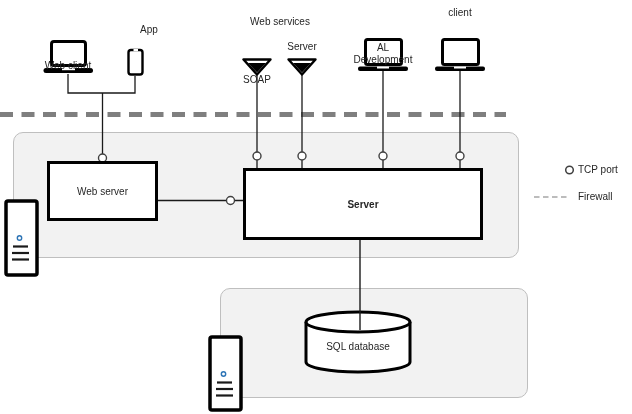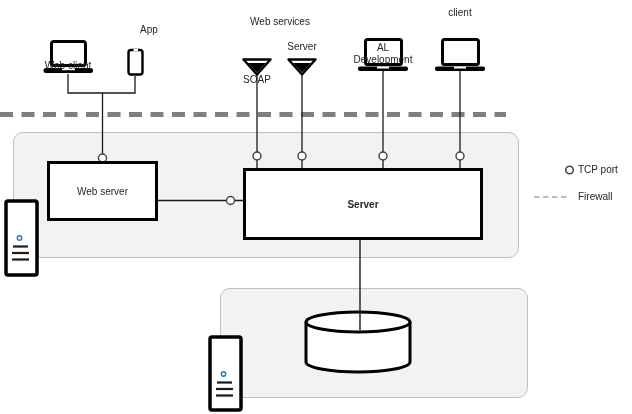--- a/index.html
+++ b/index.html
@@ -127,17 +127,18 @@
   <div class="lbl lbl-web-services">Web services</div>
   <div class="lbl lbl-soap">SOAP</div>
   <div class="lbl lbl-odata">Server</div>
   <div class="lbl lbl-al">
     <div>AL</div>
     <div>Development</div>
   </div>
   <div class="lbl lbl-admin">
     <div>client</div>
   </div>
+  <div class="lbl lbl-sql">SQL database</div>
 
   <div class="lbl lbl-legend lbl-tcp">TCP port</div>
   <div class="lbl lbl-legend lbl-firewall">Firewall</div>
 
 </div>
 
 </body></html>

